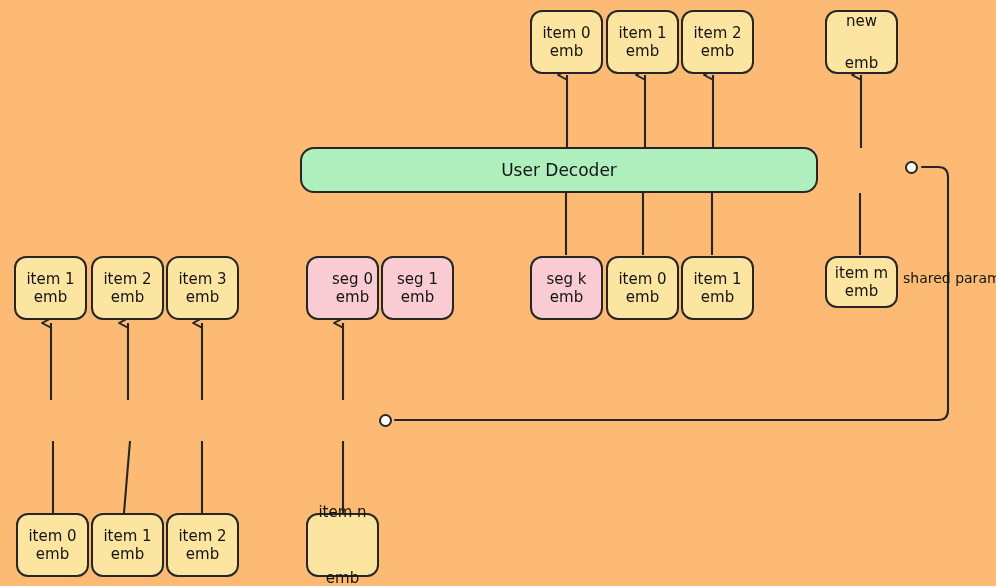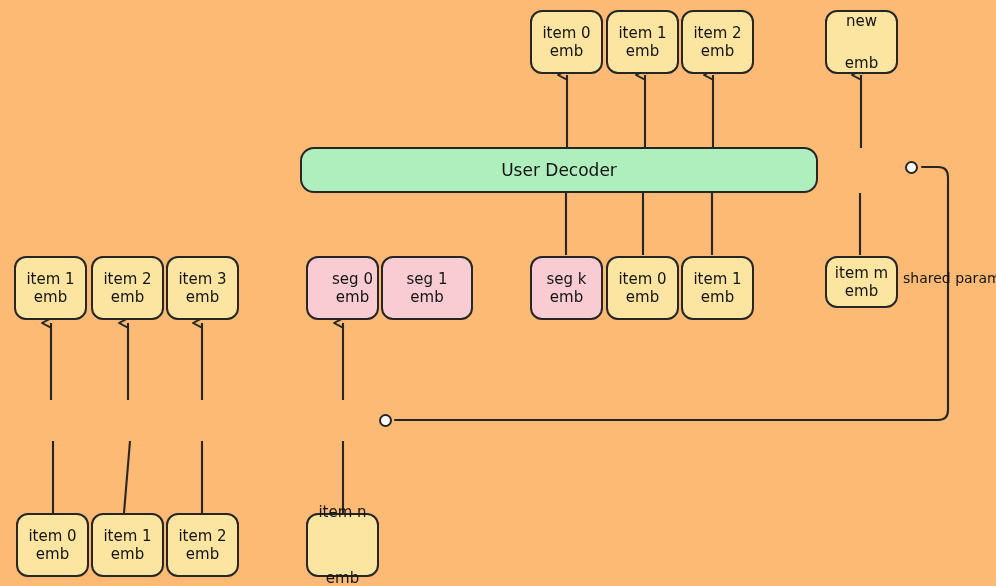--- a/index.html
+++ b/index.html
@@ -148,29 +148,29 @@
   </div>
 
   <div class="node item" style="left:14px; top:256px; width:73px; height:64px;">
     <span class="ln">item 1</span>
     <span class="ln">emb</span>
   </div>
   <div class="node item" style="left:91px; top:256px; width:73px; height:64px;">
     <span class="ln">item 2</span>
     <span class="ln">emb</span>
   </div>
-  <div class="node item" style="left:166px; top:256px; width:73px; height:64px;">
+  <div class="node item" style="left:166px; top:256px; width:73px; height:64px;border-radius:13px;">
     <span class="ln">item 3</span>
     <span class="ln">emb</span>
   </div>
   <div class="node seg" style="left:306px; top:256px; width:73px; height:64px;padding-left:20px;">
     <span class="ln">seg 0</span>
     <span class="ln">emb</span>
   </div>
-  <div class="node seg" style="left:381px; top:256px; width:92px; height:64px;">
+  <div class="node seg" style="left:381px; top:256px; width:73px; height:64px;">
     <span class="ln">seg 1</span>
     <span class="ln">emb</span>
   </div>
 
   <div class="port" style="left:379px; top:414px;"></div>
 
   <div class="node item" style="left:16px; top:513px; width:73px; height:64px;">
     <span class="ln">item 0</span>
     <span class="ln">emb</span>
   </div>

